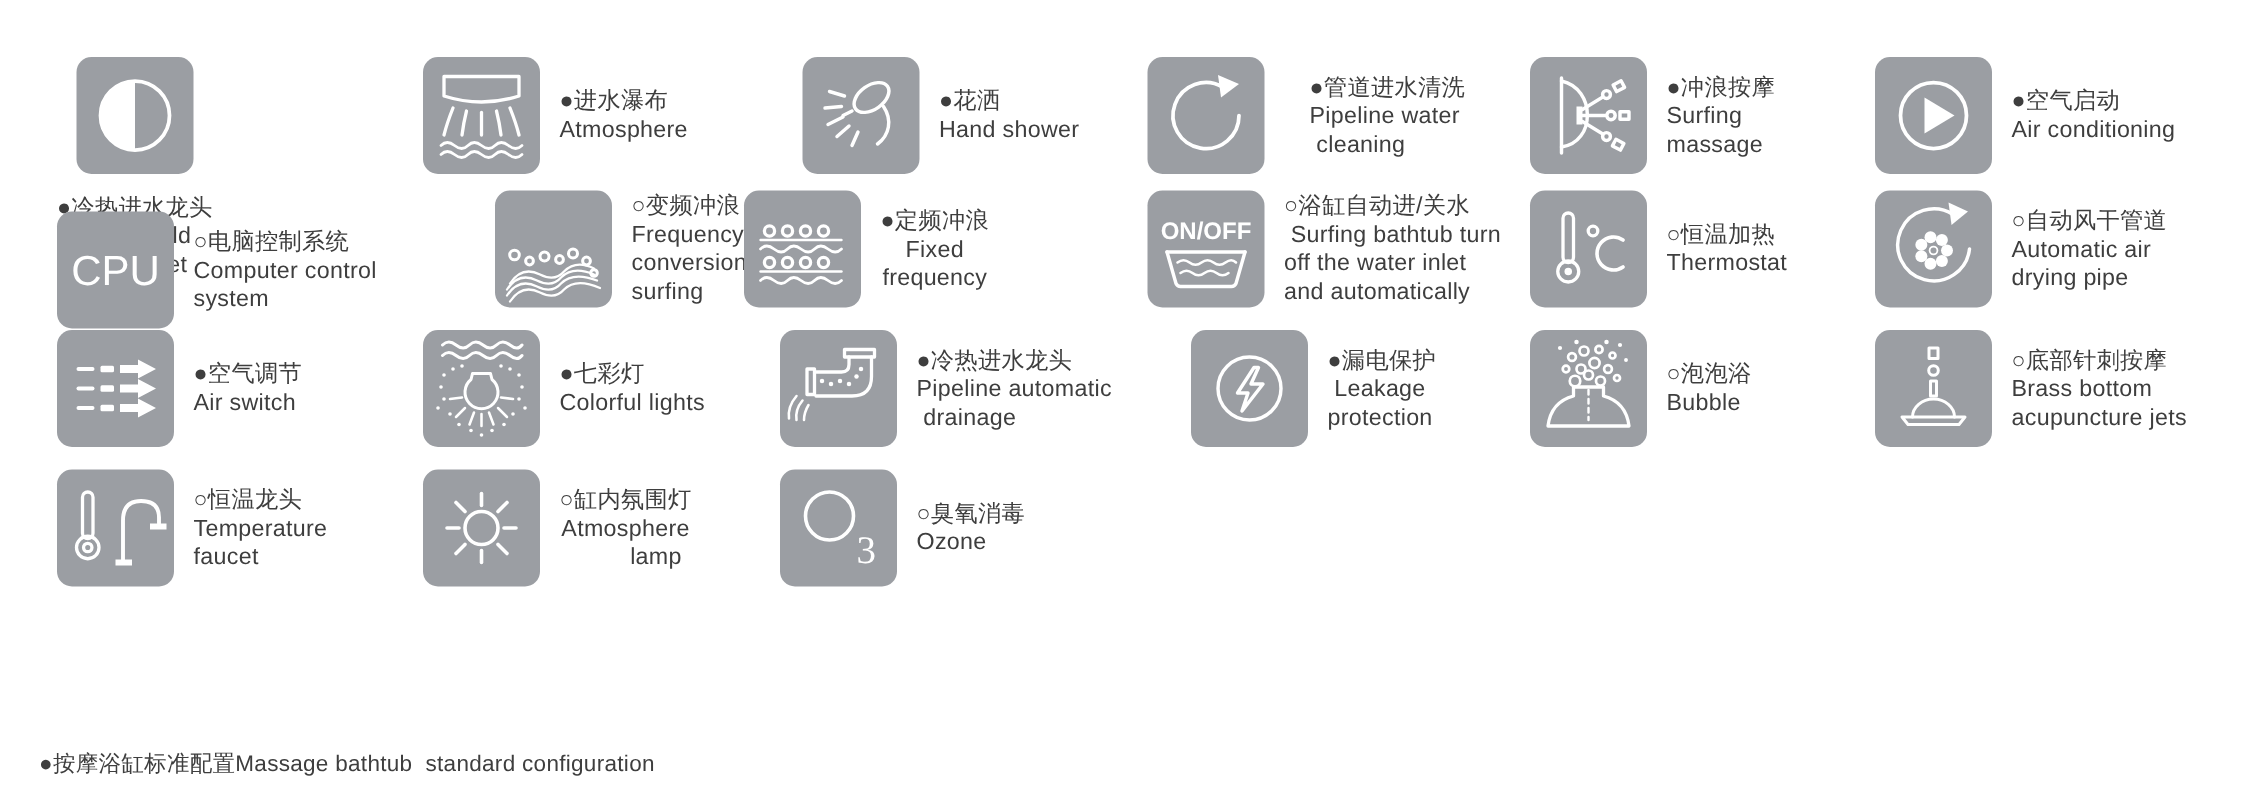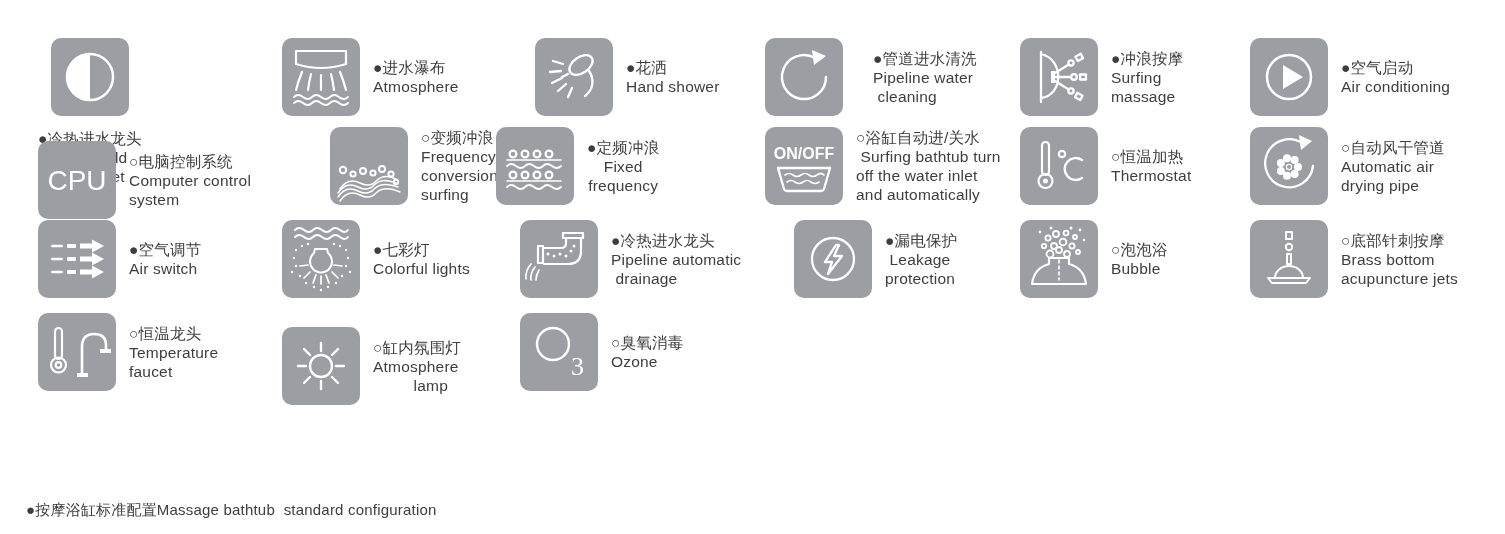--- a/index.html
+++ b/index.html
@@ -422,21 +422,21 @@
             <rect x="62" y="36" width="11" height="4" fill="#fff"></rect>
             <rect x="39" y="60" width="11" height="4" fill="#fff"></rect>
           </svg>
         </div>
         <div class="labels">
           <div class="zh">○恒温龙头</div>
           <div class="en">Temperature</div>
           <div class="en">faucet</div>
         </div>
       </div>
-      <div class="cell" style="left: 282px; top: 327px;">
+      <div class="cell" style="left: 282px; top: 313px; text-align: center;">
         <div class="tile">
           <svg viewBox="0 0 78 78">
             <g fill="none" stroke="#fff" stroke-linecap="round" stroke-linejoin="round" stroke-width="2.4">
               <circle cx="39" cy="39" r="11"></circle>
               <path d="M39 16 v8"></path>
               <path d="M39 54 v8"></path>
               <path d="M16 39 h8"></path>
               <path d="M54 39 h8"></path>
               <path d="M50 28 l6 -6"></path>
               <path d="M28 28 l-6 -6"></path>

